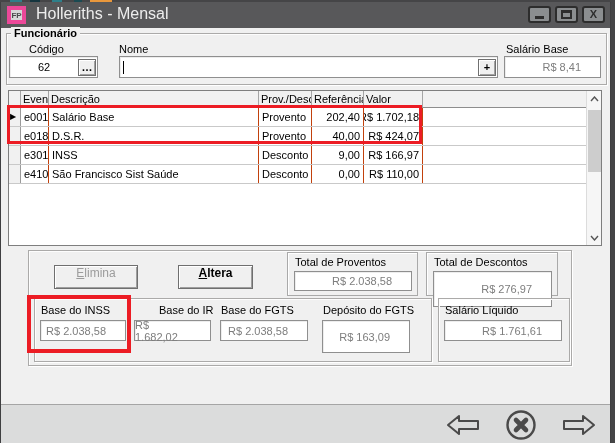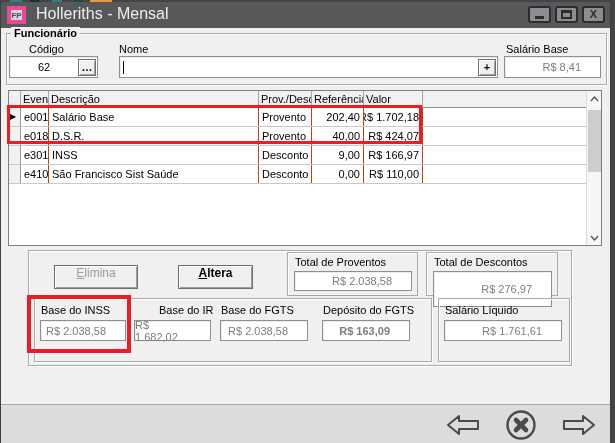--- a/index.html
+++ b/index.html
@@ -217,21 +217,21 @@
     </div>
     <span class="lbl" style="left:134px;top:276px;padding-left:24px;">Base do IR</span>
     <div class="field ro" style="left:133px;top:292px;width:77px;height:21px;">
       <span>R$ 1.682,02</span>
     </div>
     <span class="lbl" style="left:220px;top:276px;">Base do FGTS</span>
     <div class="field ro" style="left:219px;top:292px;width:88px;height:21px;">
       <span>R$ 2.038,58</span>
     </div>
     <span class="lbl" style="left:322px;top:276px;">Depósito do FGTS</span>
-    <div class="field ro" style="left:321px;top:292px;width:88px;height:21px;font-weight:bold;">
+    <div class="field ro" style="left:321px;top:292px;width:88px;height:33px;">
       <span>R$ 163,09</span>
     </div>
 
     <div class="etched" style="position:absolute;left:437px;top:270px;width:132px;height:64px;"></div>
     <span class="lbl" style="left:444px;top:276px;">Salário Líquido</span>
     <div class="field ro" style="left:443px;top:292px;width:118px;height:21px;">
       <span>R$ 1.761,61</span>
     </div>
 
     <div class="redbox red2"></div>

